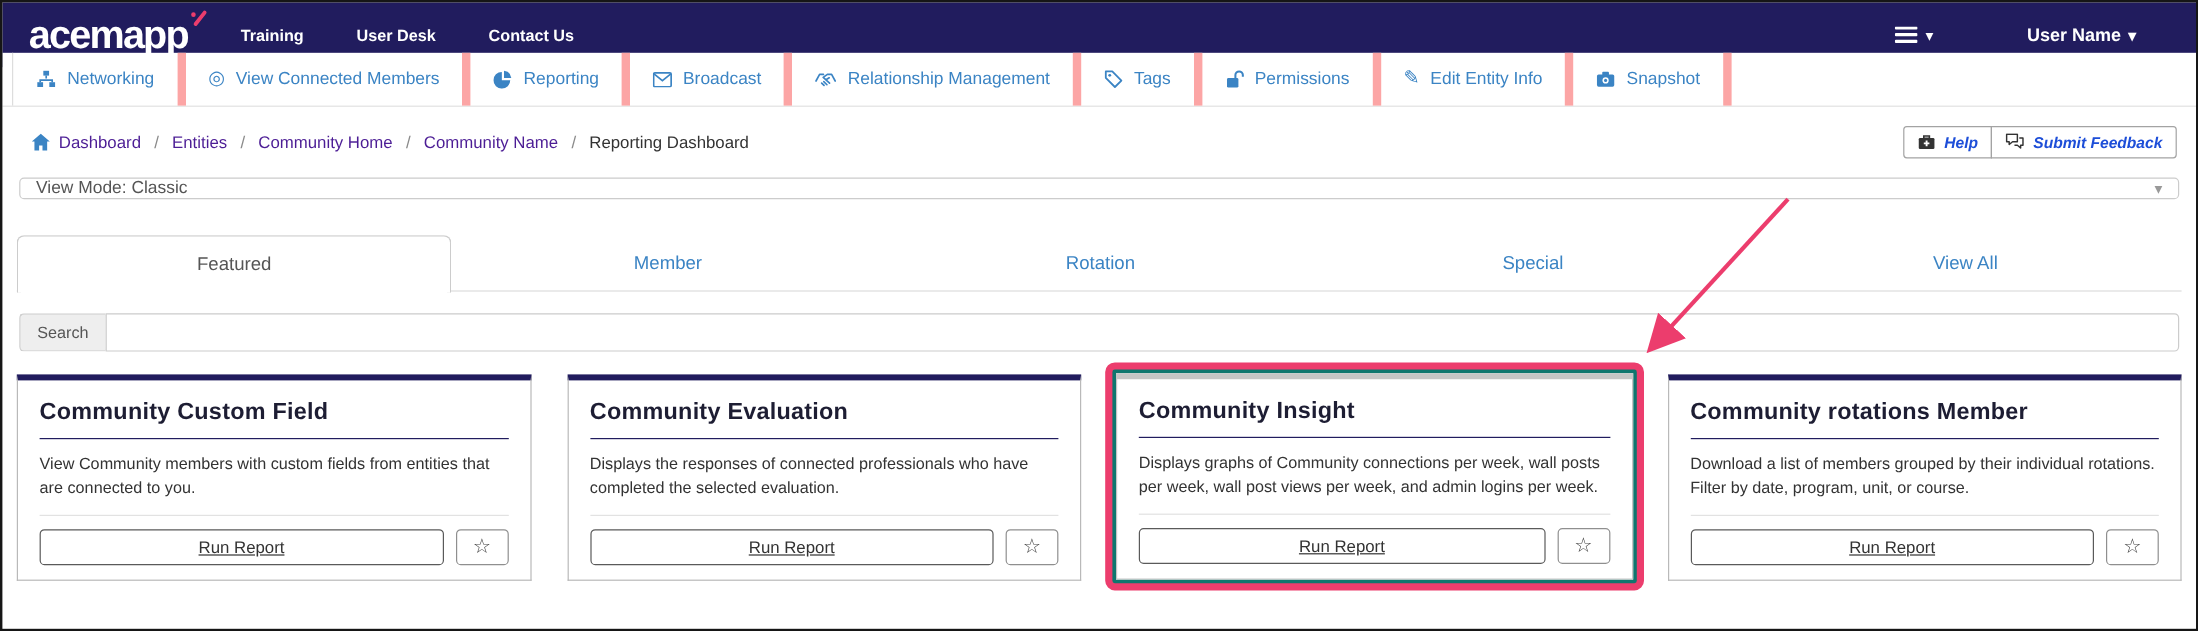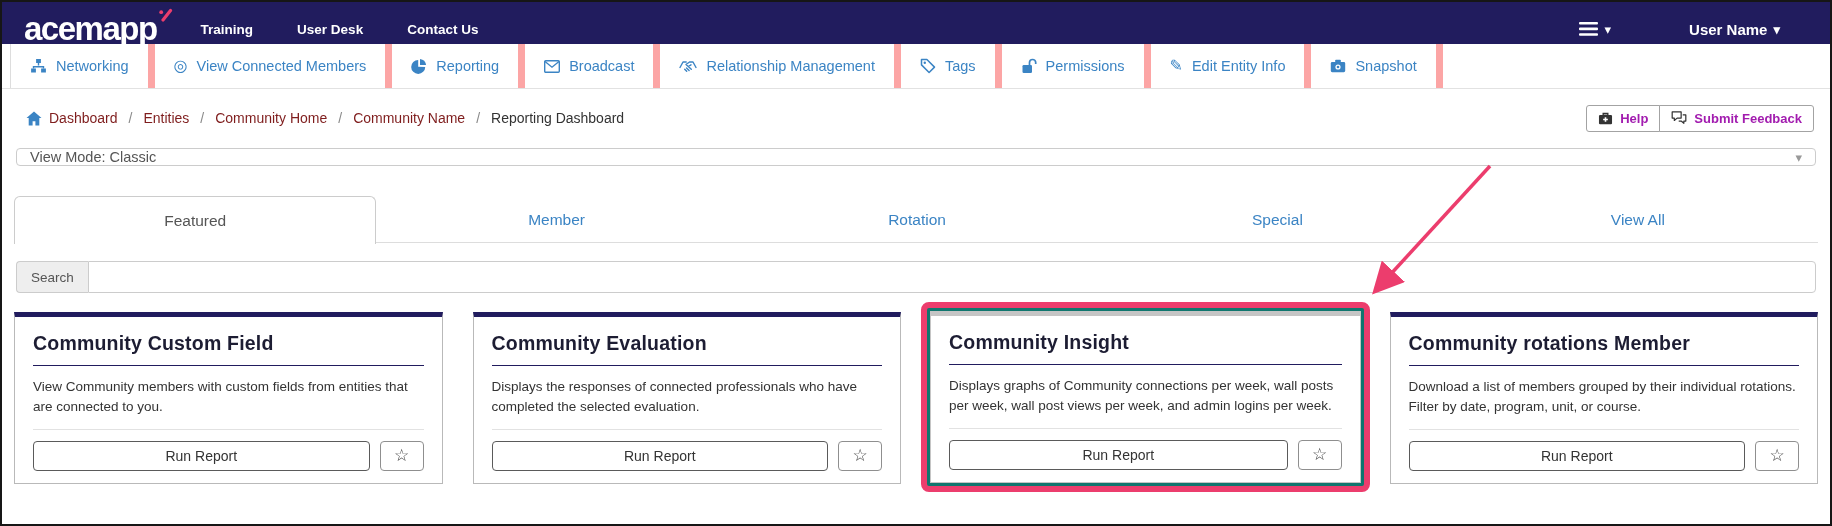--- a/index.html
+++ b/index.html
@@ -25,26 +25,26 @@
   .tool-item { display:flex; align-items:center; gap:9px; padding:0 19px; border-right:7px solid #fca5a5;
                color:#3b84c4; font-size:14.5px; background:transparent; border-top:none; border-bottom:none;
                border-left:none; cursor:pointer; white-space:nowrap; }
   .tool-item:first-child { border-left:1px solid #ddd; }
   .tool-item svg, .tool-item .glyph { flex:0 0 auto; }
   .glyph { font-size:16px; line-height:1; }
 
   
   .crumb-row { position:absolute; top:90px; left:2px; right:2px; height:56px; display:flex; align-items:center; padding:0 16px; }
   .breadcrumb { display:flex; align-items:center; gap:11px; font-size:14px; margin-left:8px; }
-  .breadcrumb a { color:#7f1d1d; text-decoration:none; display:flex; align-items:center; gap:7px; cursor:pointer; }
+  .breadcrumb a { color:#4c1d95; text-decoration:none; display:flex; align-items:center; gap:7px; cursor:pointer; }
   .breadcrumb .sep { color:#8a8a8a; }
   .breadcrumb .current { color:#333; }
   .bgroup { margin-left:auto; display:flex; }
   .bgroup button { display:flex; align-items:center; gap:7px; background:#fff; border:1px solid #a3a3a3;
-                   color:#a21caf; font-size:13px; font-weight:bold; padding:5px 11px; cursor:pointer; font-family:inherit; }
+                   color:#1d4ed8; font-size:13px; font-weight:bold; padding:5px 11px; cursor:pointer; font-family:inherit;font-style:italic; }
   .bgroup button:first-child { border-radius:3px 0 0 3px; }
   .bgroup button:last-child { border-radius:0 3px 3px 0; margin-left:-1px; }
 
   
   .viewmode { position:absolute; top:148px; left:16px; right:16px; height:18px; border:1px solid #ccc;
               border-radius:4px; background:#fff; display:flex; align-items:center; padding:0 13px;
               font-size:14.5px; color:#555; cursor:pointer;gap:40px; }
   .viewmode .caret { color:#999; margin-left:auto; }
 
   
@@ -64,21 +64,21 @@
 
   
   .cards { position:absolute; top:312px; left:14px; right:14px; display:grid;
            grid-template-columns:repeat(4,1fr); gap:30px; align-items:start; }
   .card { background:#fff; border:1px solid #b9b9b9; border-top:5px solid #211c5e; padding:10px 18px 12px; }
   .card h3 { font-size:19.5px; font-weight:bold; color:#1d1d33; letter-spacing:.2px; margin:5px 0 10px; }
   .card .rule { height:1px; background:#211c5e; margin-bottom:11px; }
   .card p { font-size:13.5px; color:#333; line-height:1.5; }
   .card .cfoot { margin-top:11px; border-top:1px solid #e2e2e2; padding-top:11px; display:flex; gap:10px; }
   .run-btn { flex:1; height:30px; background:#fff; border:1px solid #5a5a5a; border-radius:4px;
-             font-size:14px; color:#333; cursor:pointer; font-family:inherit; }
+             font-size:14px; color:#333; cursor:pointer; font-family:inherit;text-decoration:underline; }
   .star-btn { width:44px; height:30px; background:#fff; border:1px solid #8f8f8f; border-radius:4px;
               font-size:17px; color:#444; cursor:pointer; line-height:1; }
   .hl-wrap { margin:-10px; border:6px solid #ec3d6d; border-radius:8px; padding:3px; background:#0f766e; }
   .hl-wrap .card { border-color:#c5c5c5; }
 
   .arrow-overlay { position:absolute; inset:0; width:1832px; height:526px; pointer-events:none; z-index:10; }
 
   svg.ic { display:block; }
 </style>
 </head>

